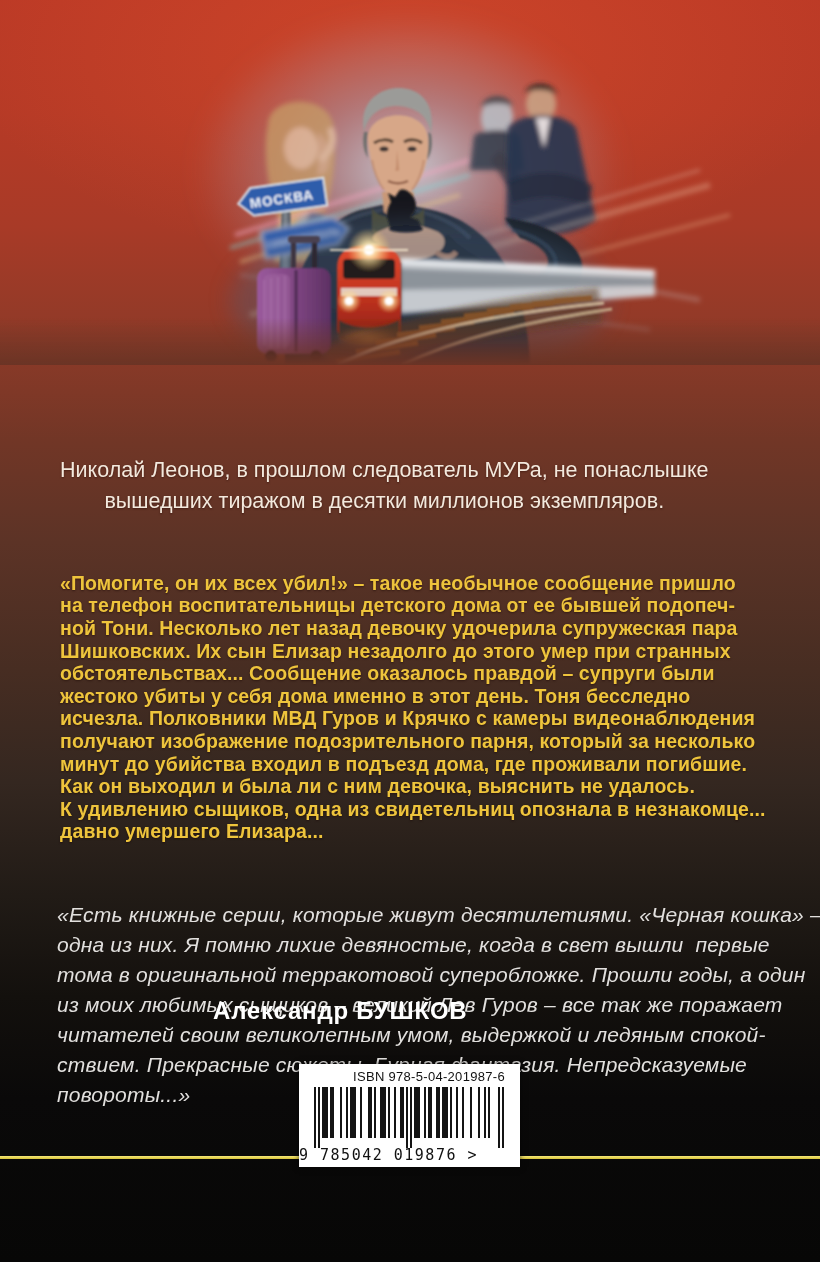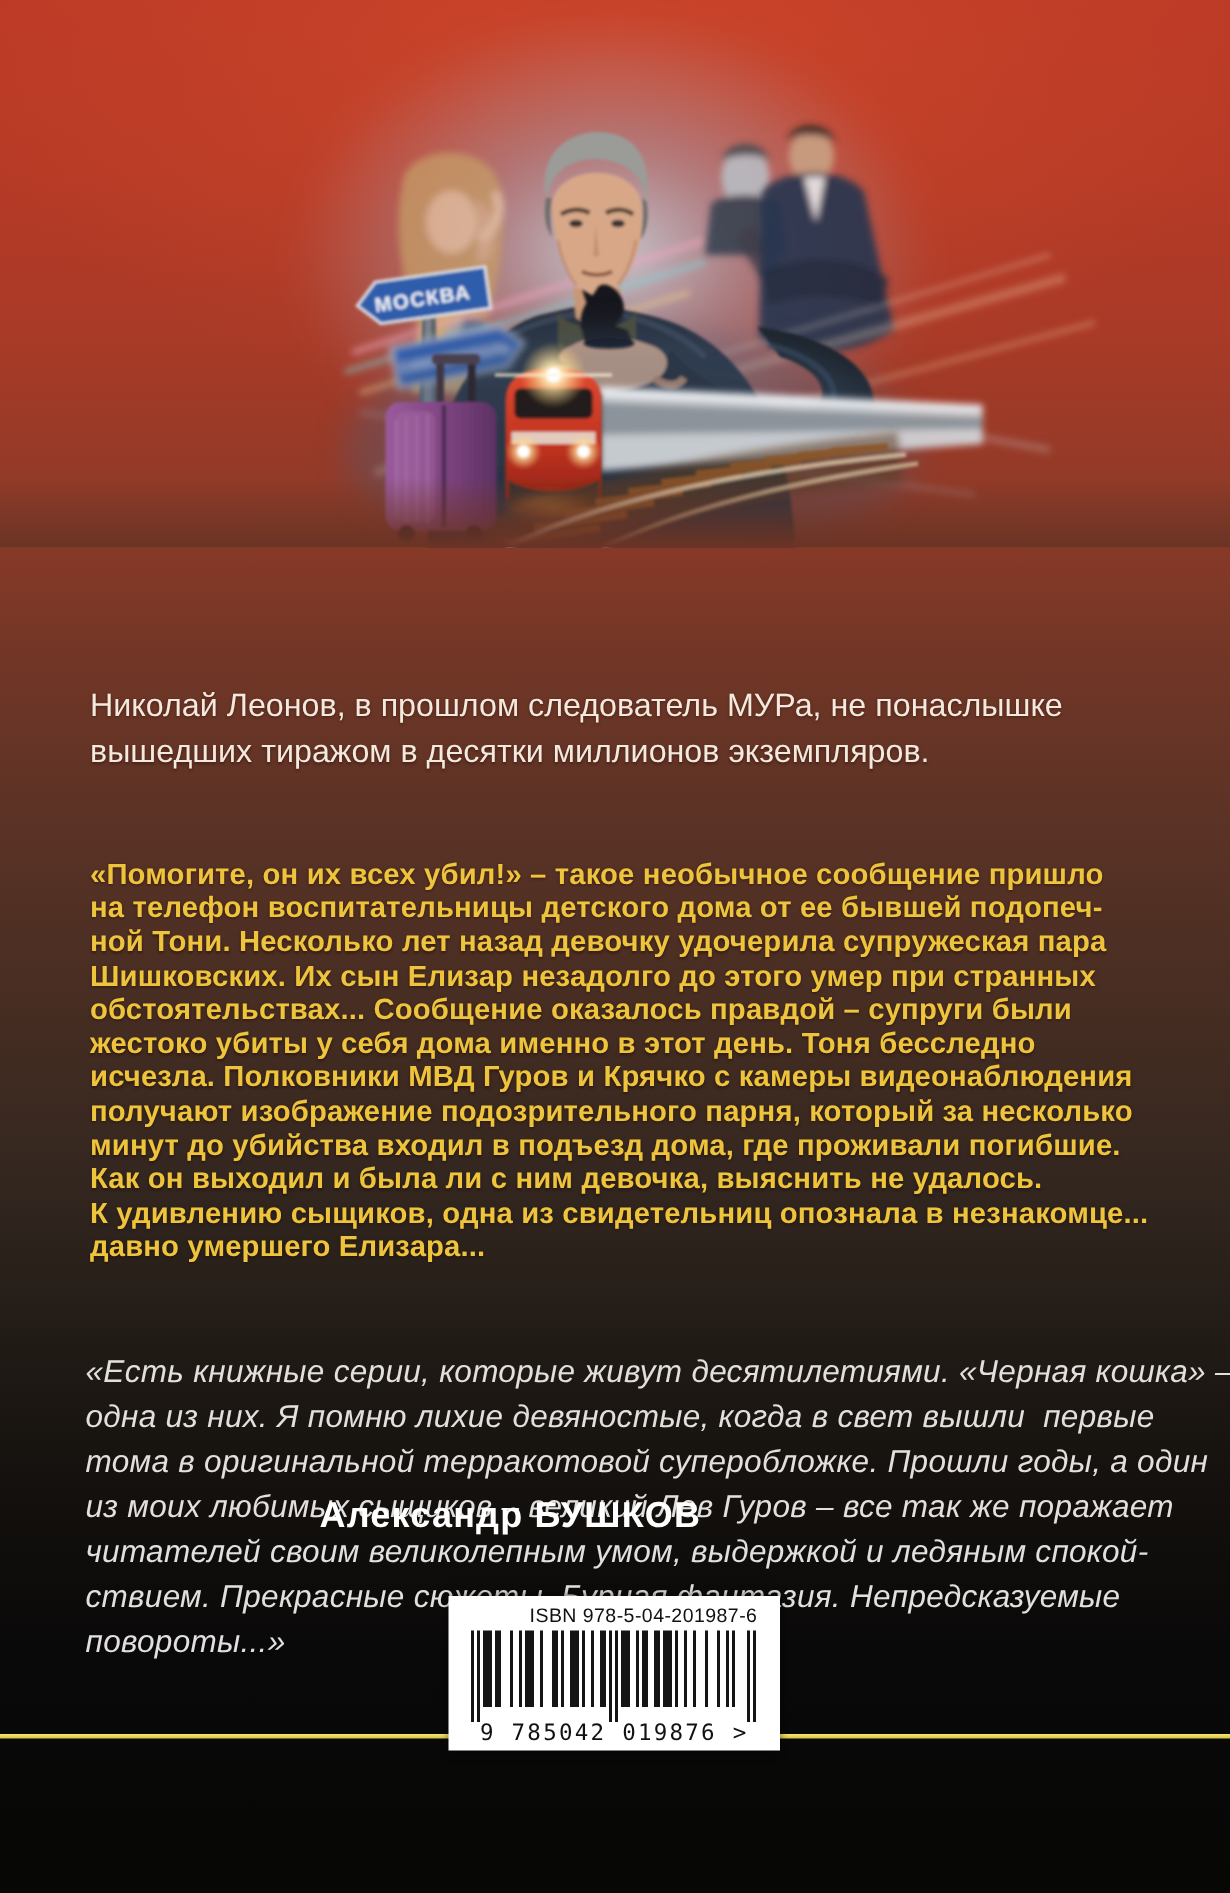--- a/index.html
+++ b/index.html
@@ -9,37 +9,37 @@
     background:
       radial-gradient(ellipse 620px 300px at 50% 4%, rgba(224,82,46,.45), rgba(224,82,46,0) 72%),
       linear-gradient(180deg,
         #bc3a26 0%, #b63a26 9%, #a83a27 18%, #8e3a28 27%,
         #713626 35%, #5c3326 43%, #472d22 53%, #342720 62%,
         #211b16 71%, #13100d 79%, #0a0909 87%, #070706 100%);
   }
   .art{position:absolute;top:0;left:0;width:820px;height:365px;display:block;}
   .textblock{position:absolute;white-space:pre;}
   .intro{left:60px;top:362px;font-size:21.5px;line-height:31px;color:#f3e9dd;
-         text-shadow:0 1px 2px rgba(40,10,5,.5);}
+         text-shadow:0 1px 2px rgba(40,10,5,.5);text-align:center;}
   .annotation{left:60px;top:504px;font-size:19.5px;line-height:22.6px;font-weight:700;
          color:#eec43c;text-shadow:0 1px 2px rgba(30,10,5,.55);letter-spacing:.1px;}
   .quote{left:57px;top:810px;font-size:21px;line-height:30px;font-style:italic;
          color:#e2e0de;letter-spacing:.2px;}
   .attribution{left:213px;top:997px;font-size:24px;font-weight:700;color:#ffffff;
          letter-spacing:.8px;}
   .yellow-line{position:absolute;left:0;top:1156px;width:820px;height:3px;
          background:linear-gradient(180deg,#f5e87a,#d9c337);}
   .barcode-box{position:absolute;left:299px;top:1064px;width:221px;height:103px;
          background:#fff;box-shadow:0 0 6px rgba(0,0,0,.6);}
   .isbn-label{position:absolute;left:0;top:5px;width:260px;text-align:center;
          font-size:13px;color:#111;letter-spacing:.3px;}
   .bars{position:absolute;left:15px;top:23px;width:190px;height:61px;}
   .bar{position:absolute;top:0;width:2px;height:51px;background:#141414;}
   .bar.guard{height:61px;}
-  .barcode-digits{position:absolute;left:0;top:82px;width:221px;text-align:center;
+  .barcode-digits{position:absolute;left:0;top:82px;width:221px;text-align:left;
          font-family:"DejaVu Sans Mono",monospace;font-size:15px;color:#111;
          letter-spacing:1.5px;}
 </style>
 </head>
 <body>
 
 <div class="page">
 
   <svg class="art" viewBox="0 0 820 365">
     <defs>

